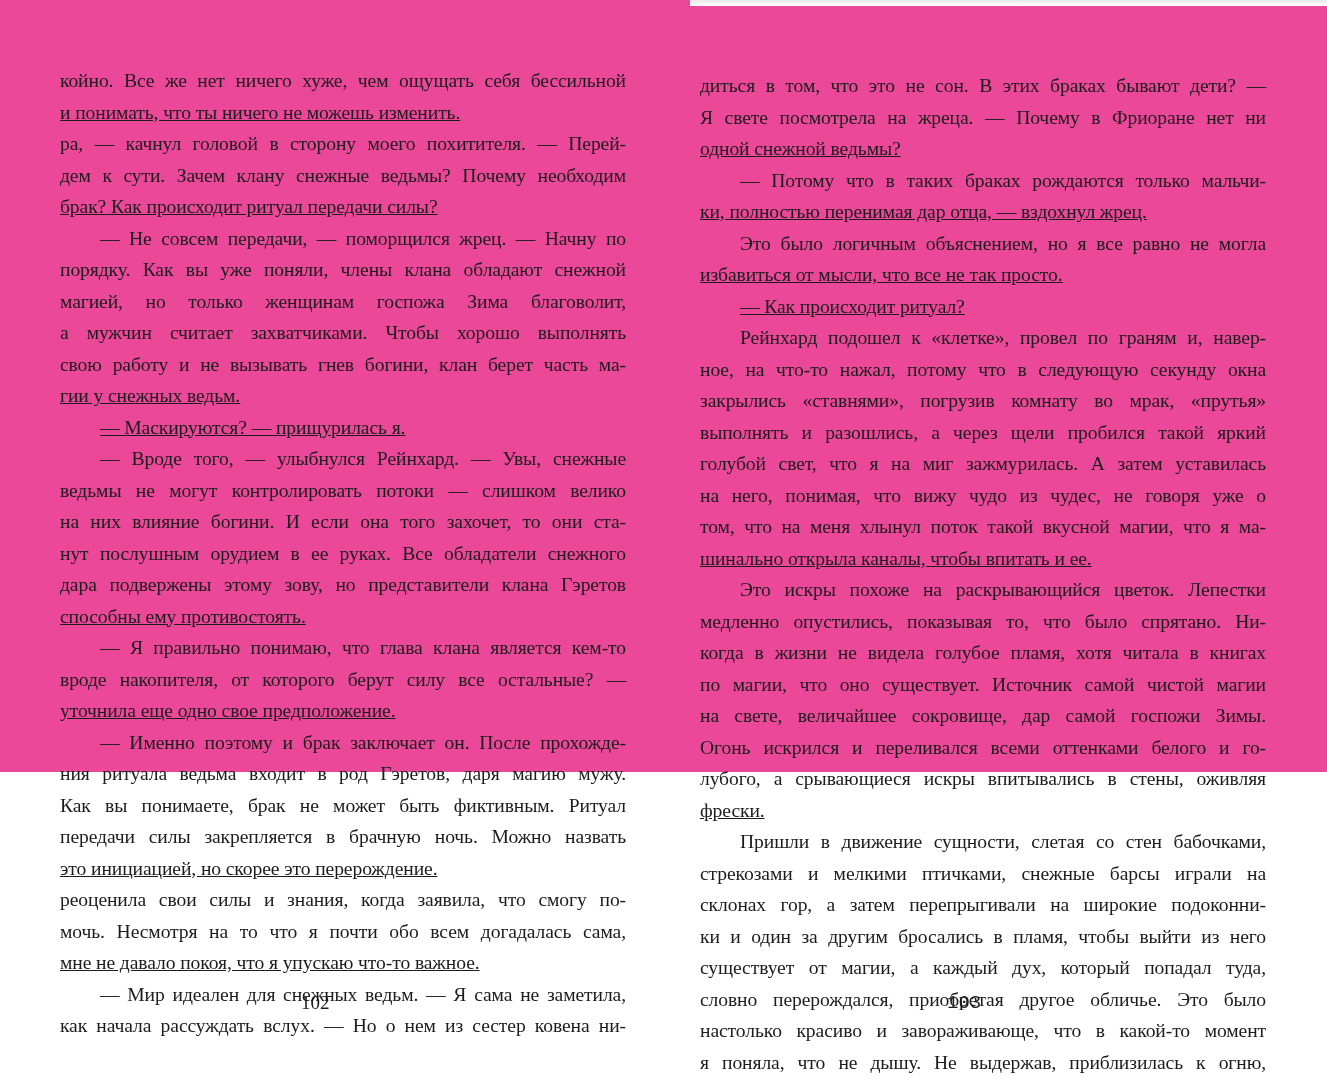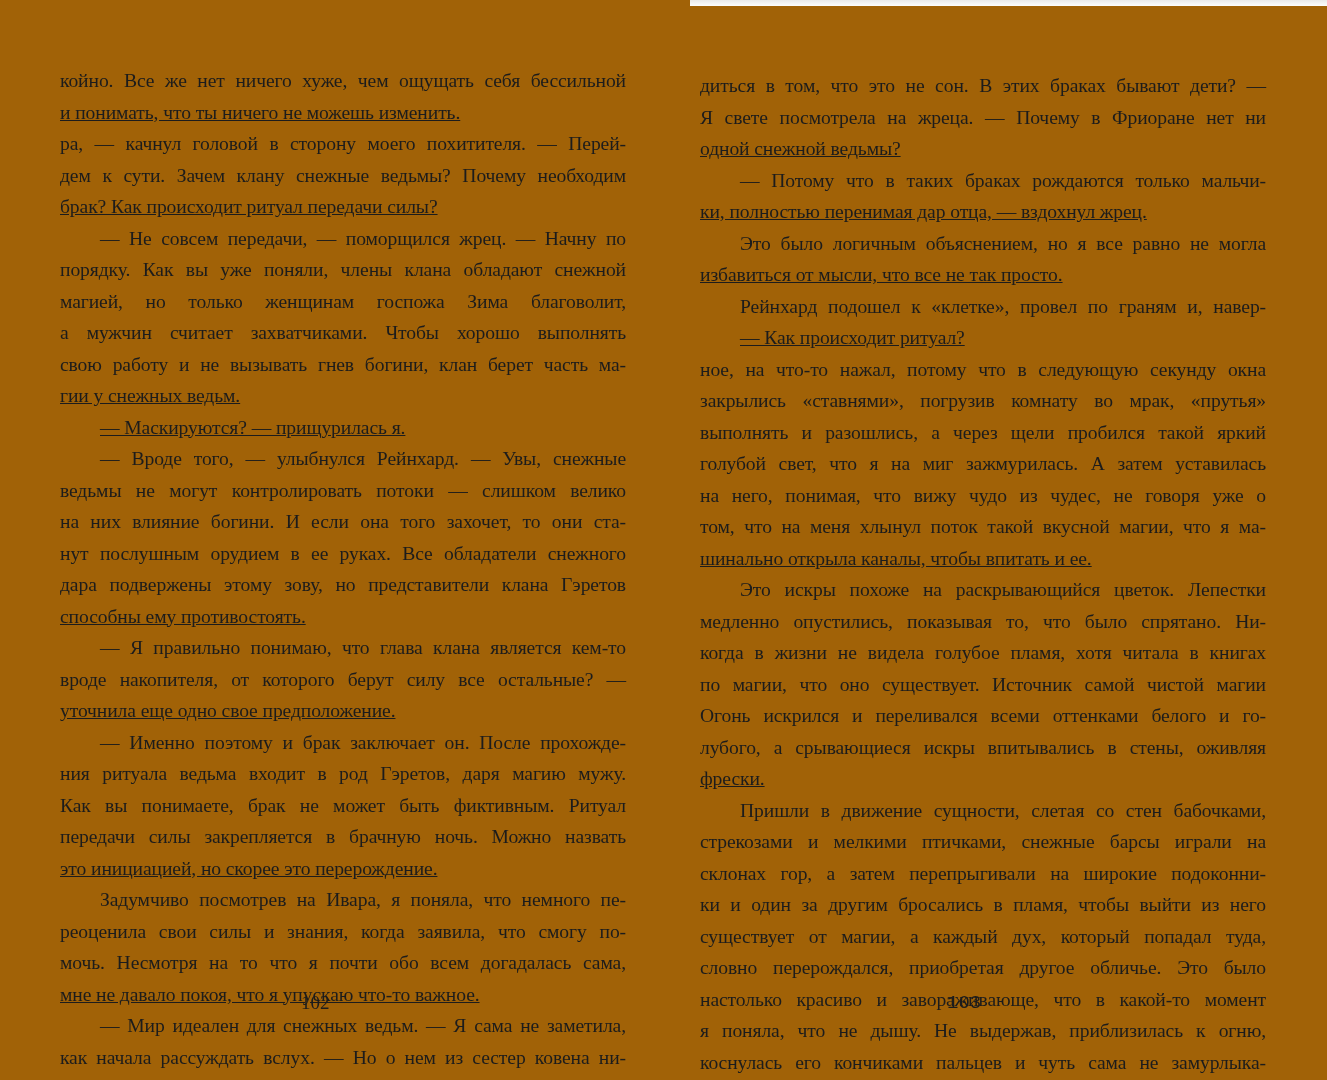--- a/index.html
+++ b/index.html
@@ -11,22 +11,22 @@
       width: 1327px;
       height: 1080px;
       position: relative;
       overflow: hidden;
       font-family: "Liberation Serif", "DejaVu Serif", serif;
       color: #1c1c1c;
     }
     .spread {
       position: absolute;
       left: 0; top: 0;
-      width: 1327px; height: 1080px;
-      background: #a16207;
+      width: 1327px; height: 772px;
+      background: #ec4899;
     }
     .top-edge {
       position: absolute;
       left: 690px; top: 0;
       width: 637px; height: 6px;
       background: linear-gradient(to bottom, #e9e9e9, #fdfdfd);
     }
     .page {
       position: absolute;
       top: 65px;
@@ -87,48 +87,48 @@
       <span class="line">дара подвержены этому зову, но представители клана Гэретов</span>
       <span class="line last">способны ему противостоять.</span>
       <span class="line indent">— Я правильно понимаю, что глава клана является кем-то</span>
       <span class="line">вроде накопителя, от которого берут силу все остальные? —</span>
       <span class="line last">уточнила еще одно свое предположение.</span>
       <span class="line indent">— Именно поэтому и брак заключает он. После прохожде-</span>
       <span class="line">ния ритуала ведьма входит в род Гэретов, даря магию мужу.</span>
       <span class="line">Как вы понимаете, брак не может быть фиктивным. Ритуал</span>
       <span class="line">передачи силы закрепляется в брачную ночь. Можно назвать</span>
       <span class="line last">это инициацией, но скорее это перерождение.</span>
-      <span class="line indent">Задумчиво посмотрев на Ивара, я поняла, что немного пе-</span>
       <span class="line">реоценила свои силы и знания, когда заявила, что смогу по-</span>
       <span class="line">мочь. Несмотря на то что я почти обо всем догадалась сама,</span>
       <span class="line last">мне не давало покоя, что я упускаю что-то важное.</span>
       <span class="line indent">— Мир идеален для снежных ведьм. — Я сама не заметила,</span>
       <span class="line">как начала рассуждать вслух. — Но о нем из сестер ковена ни-</span>
     </div>
   <div class="page right" id="right-page">
       <span class="line">диться в том, что это не сон. В этих браках бывают дети? —</span>
       <span class="line">Я свете посмотрела на жреца. — Почему в Фриоране нет ни</span>
       <span class="line last">одной снежной ведьмы?</span>
       <span class="line indent">— Потому что в таких браках рождаются только мальчи-</span>
       <span class="line last">ки, полностью перенимая дар отца, — вздохнул жрец.</span>
       <span class="line indent">Это было логичным объяснением, но я все равно не могла</span>
       <span class="line last">избавиться от мысли, что все не так просто.</span>
+      <span class="line indent last">— Как происходит ритуал?</span>
       <span class="line indent">Рейнхард подошел к «клетке», провел по граням и, навер-</span>
-      <span class="line indent last">— Как происходит ритуал?</span>
       <span class="line">ное, на что-то нажал, потому что в следующую секунду окна</span>
       <span class="line">закрылись «ставнями», погрузив комнату во мрак, «прутья»</span>
       <span class="line">выполнять и разошлись, а через щели пробился такой яркий</span>
       <span class="line">голубой свет, что я на миг зажмурилась. А затем уставилась</span>
       <span class="line">на него, понимая, что вижу чудо из чудес, не говоря уже о</span>
       <span class="line">том, что на меня хлынул поток такой вкусной магии, что я ма-</span>
       <span class="line last">шинально открыла каналы, чтобы впитать и ее.</span>
       <span class="line indent">Это искры похоже на раскрывающийся цветок. Лепестки</span>
       <span class="line">медленно опустились, показывая то, что было спрятано. Ни-</span>
       <span class="line">когда в жизни не видела голубое пламя, хотя читала в книгах</span>
       <span class="line">по магии, что оно существует. Источник самой чистой магии</span>
+      <span class="line">на свете, величайшее сокровище, дар самой госпожи Зимы.</span>
       <span class="line">Огонь искрился и переливался всеми оттенками белого и го-</span>
       <span class="line">лубого, а срывающиеся искры впитывались в стены, оживляя</span>
       <span class="line last">фрески.</span>
       <span class="line indent">Пришли в движение сущности, слетая со стен бабочками,</span>
       <span class="line">стрекозами и мелкими птичками, снежные барсы играли на</span>
       <span class="line">склонах гор, а затем перепрыгивали на широкие подоконни-</span>
       <span class="line">ки и один за другим бросались в пламя, чтобы выйти из него</span>
       <span class="line">существует от магии, а каждый дух, который попадал туда,</span>
       <span class="line">словно перерождался, приобретая другое обличье. Это было</span>
       <span class="line">настолько красиво и завораживающе, что в какой-то момент</span>

